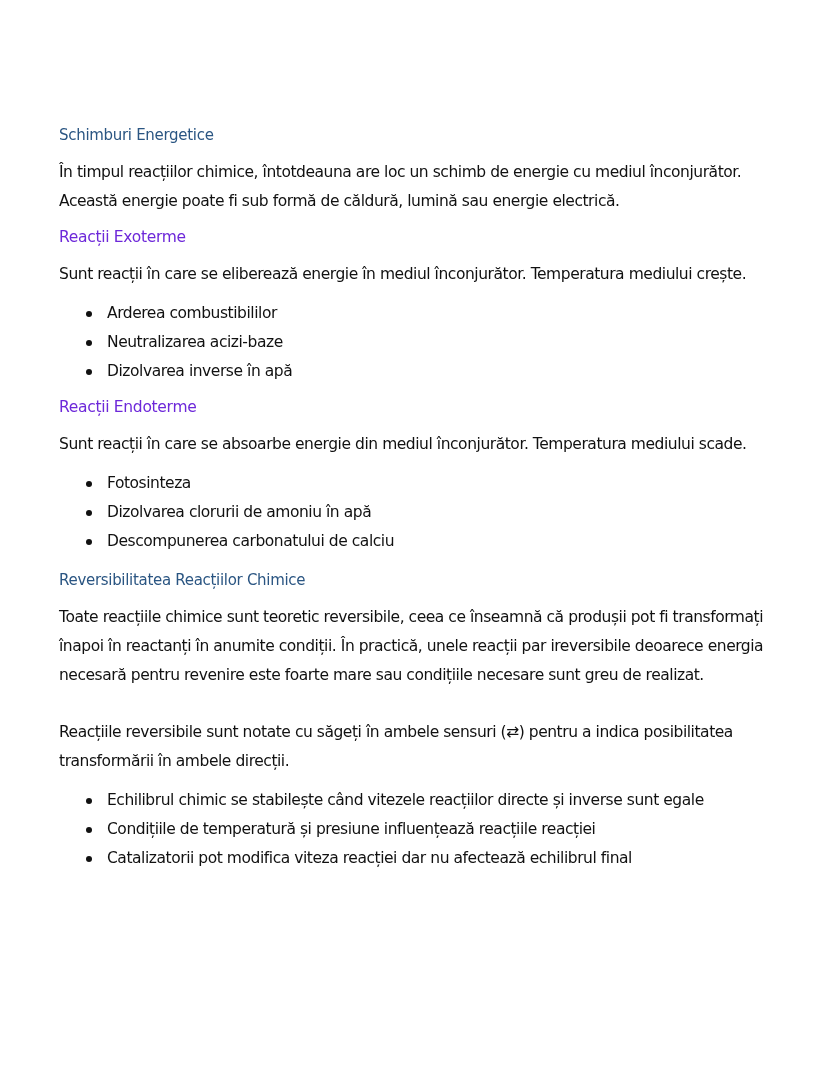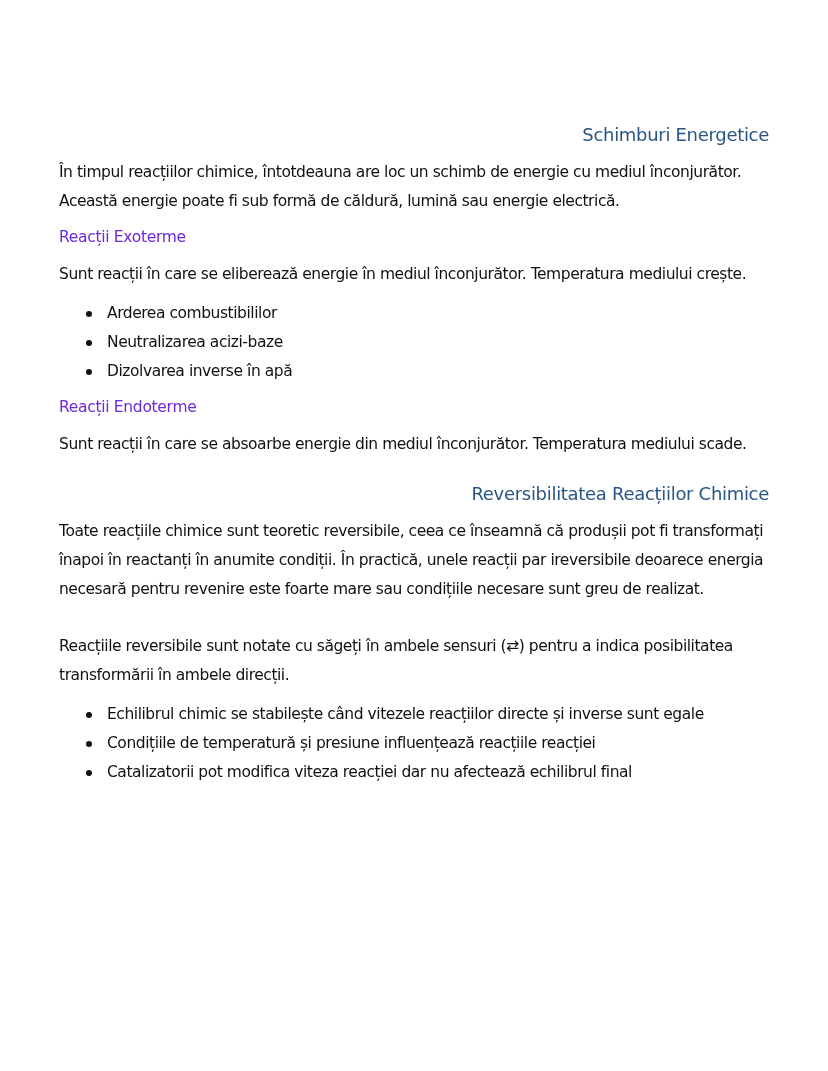--- a/index.html
+++ b/index.html
@@ -18,25 +18,24 @@
     .page {
       position: absolute;
       left: 59px;
       top: 122px;
       width: 710px;
     }
     h2 {
       font-family: "DejaVu Sans", sans-serif;
       font-weight: normal;
       color: #2a5582;
-      font-size: 18px;
+      font-size: 15px;
       line-height: 26px;
       margin: 0 0 10px 0;
       letter-spacing: -0.3px;
-      text-align: right;
     }
     h3 {
       font-family: "DejaVu Sans", sans-serif;
       font-weight: normal;
       color: #6d28d9;
       font-size: 15.5px;
       line-height: 22px;
       margin: 0 0 12px 0;
       letter-spacing: -0.3px;
     }
@@ -62,21 +61,21 @@
       content: "";
       position: absolute;
       left: -21px;
       top: 12px;
       width: 6px;
       height: 6px;
       border-radius: 50%;
       background: #111111;
     }
     .section2 {
-      margin-top: 22px;
+      margin-top: 11px;
     }
     .spacer {
       height: 18px;
     }
   </style>
 </head>
 <body>
 
 <div class="page">
 
@@ -87,20 +86,25 @@
     <h3>Reacții Exoterme</h3>
     <p>Sunt reacții în care se eliberează energie în mediul înconjurător. Temperatura mediului crește.</p>
     <ul>
       <li>Arderea combustibililor</li>
       <li>Neutralizarea acizi-baze</li>
       <li>Dizolvarea inverse în apă</li>
     </ul>
 
     <h3>Reacții Endoterme</h3>
     <p>Sunt reacții în care se absoarbe energie din mediul înconjurător. Temperatura mediului scade.</p>
+    <ul>
+      <li>Fotosinteza</li>
+      <li>Dizolvarea clorurii de amoniu în apă</li>
+      <li>Descompunerea carbonatului de calciu</li>
+    </ul>
   </section>
 
   <section class="section2">
     <h2>Reversibilitatea Reacțiilor Chimice</h2>
     <p>Toate reacțiile chimice sunt teoretic reversibile, ceea ce înseamnă că produșii pot fi transformați înapoi în reactanți în anumite condiții. În practică, unele reacții par ireversibile deoarece energia necesară pentru revenire este foarte mare sau condițiile necesare sunt greu de realizat.</p>
     <div class="spacer"></div>
     <p>Reacțiile reversibile sunt notate cu săgeți în ambele sensuri (⇄) pentru a indica posibilitatea transformării în ambele direcții.</p>
     <ul>
       <li>Echilibrul chimic se stabilește când vitezele reacțiilor directe și inverse sunt egale</li>
       <li>Condițiile de temperatură și presiune influențează reacțiile reacției</li>

